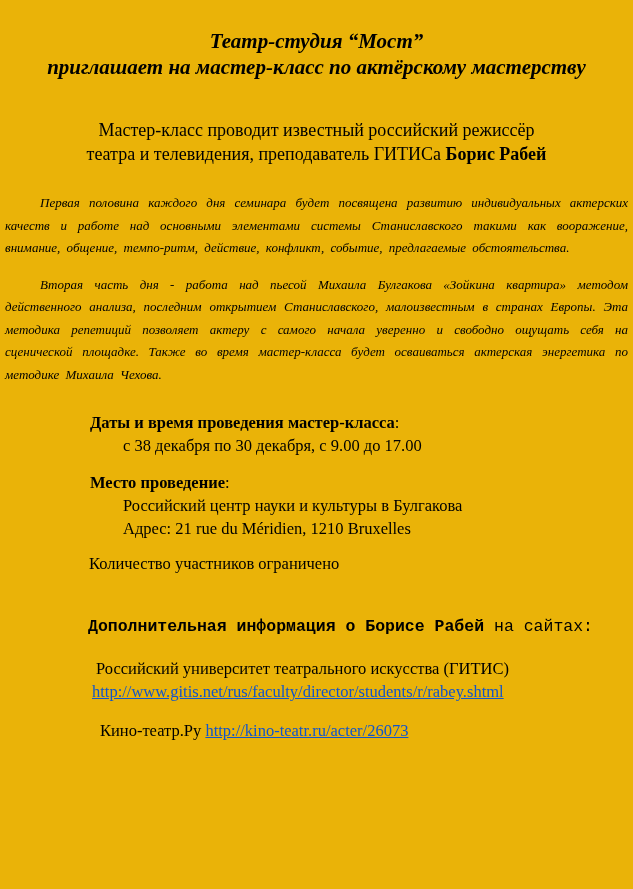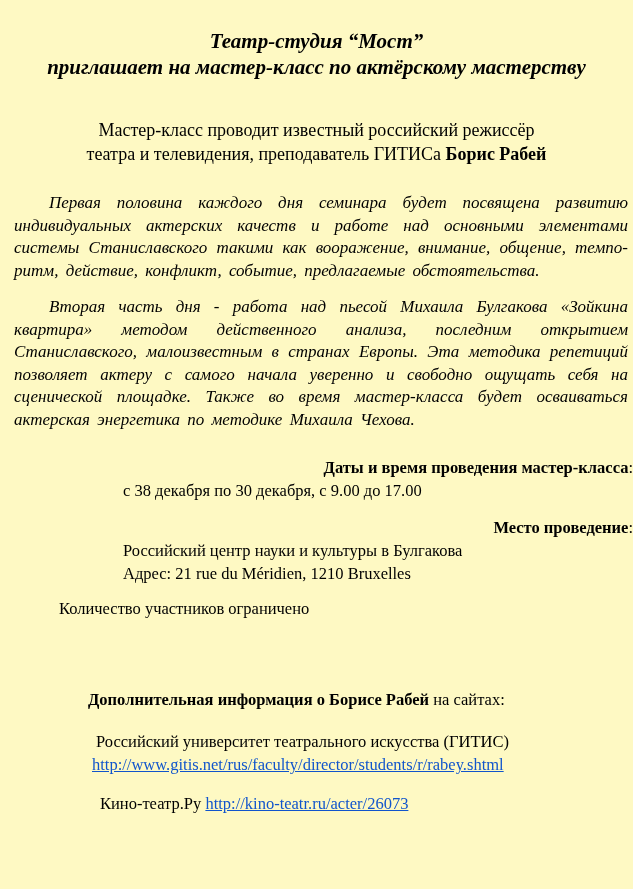--- a/index.html
+++ b/index.html
@@ -4,21 +4,21 @@
 <style>
   html, body {
     margin: 0;
     padding: 0;
     background: #ffffff;
   }
   .page {
     position: relative;
     width: 633px;
     height: 889px;
-    background: #fef9c3;
+    background: #eab308;
     color: #000000;
     font-family: "Liberation Serif", "DejaVu Serif", serif;
     font-size: 16.5px;
     line-height: 23px;
     overflow: hidden;
   }
   .title {
     margin-top: 28px;
     text-align: center;
     font-weight: bold;
@@ -28,38 +28,38 @@
   }
   .subtitle {
     margin-top: 38px;
     text-align: center;
     font-size: 18px;
     line-height: 24px;
   }
   .bi { font-weight: bold; }
   .b  { font-weight: bold; }
   .body-par {
-    margin: 26px 5px 0 14px;
+    margin: 26px 5px 0 5px;
     text-align: justify;
     text-align-last: left;
     font-style: italic;
-    font-size: 17px;
+    font-size: 13px;
     line-height: 22.5px;
     text-indent: 35px;
     word-spacing: 3px;
   }
   .body-par + .body-par { margin-top: 14px; }
   .section { margin-top: 0; }
-  .sec-head { margin-left: 90px; text-align: right; }
+  .sec-head { margin-left: 90px; }
   .sec-line { margin-left: 123px; }
   .dates  { margin-top: 25px; }
   .venue  { margin-top: 14px; }
-  .participants { margin-top: 12px; margin-left: 59px; }
+  .participants { margin-top: 12px; margin-left: 89px; }
   .contacts { margin-top: 24px; margin-left: 33px; }
-  .info-head { margin-top: 68px; margin-left: 88px; }
+  .info-head { margin-top: 40px; margin-left: 88px; font-family: Liberation Mono, monospace; }
   .info-gitis-label { margin-top: 19px; margin-left: 96px; }
   .info-gitis-link  { margin-left: 92px; }
   .info-kino { margin-top: 16px; margin-left: 100px; }
   a.doc-link {
     color: #1155CC;
     text-decoration: underline;
     cursor: pointer;
   }
 </style>
 </head>

